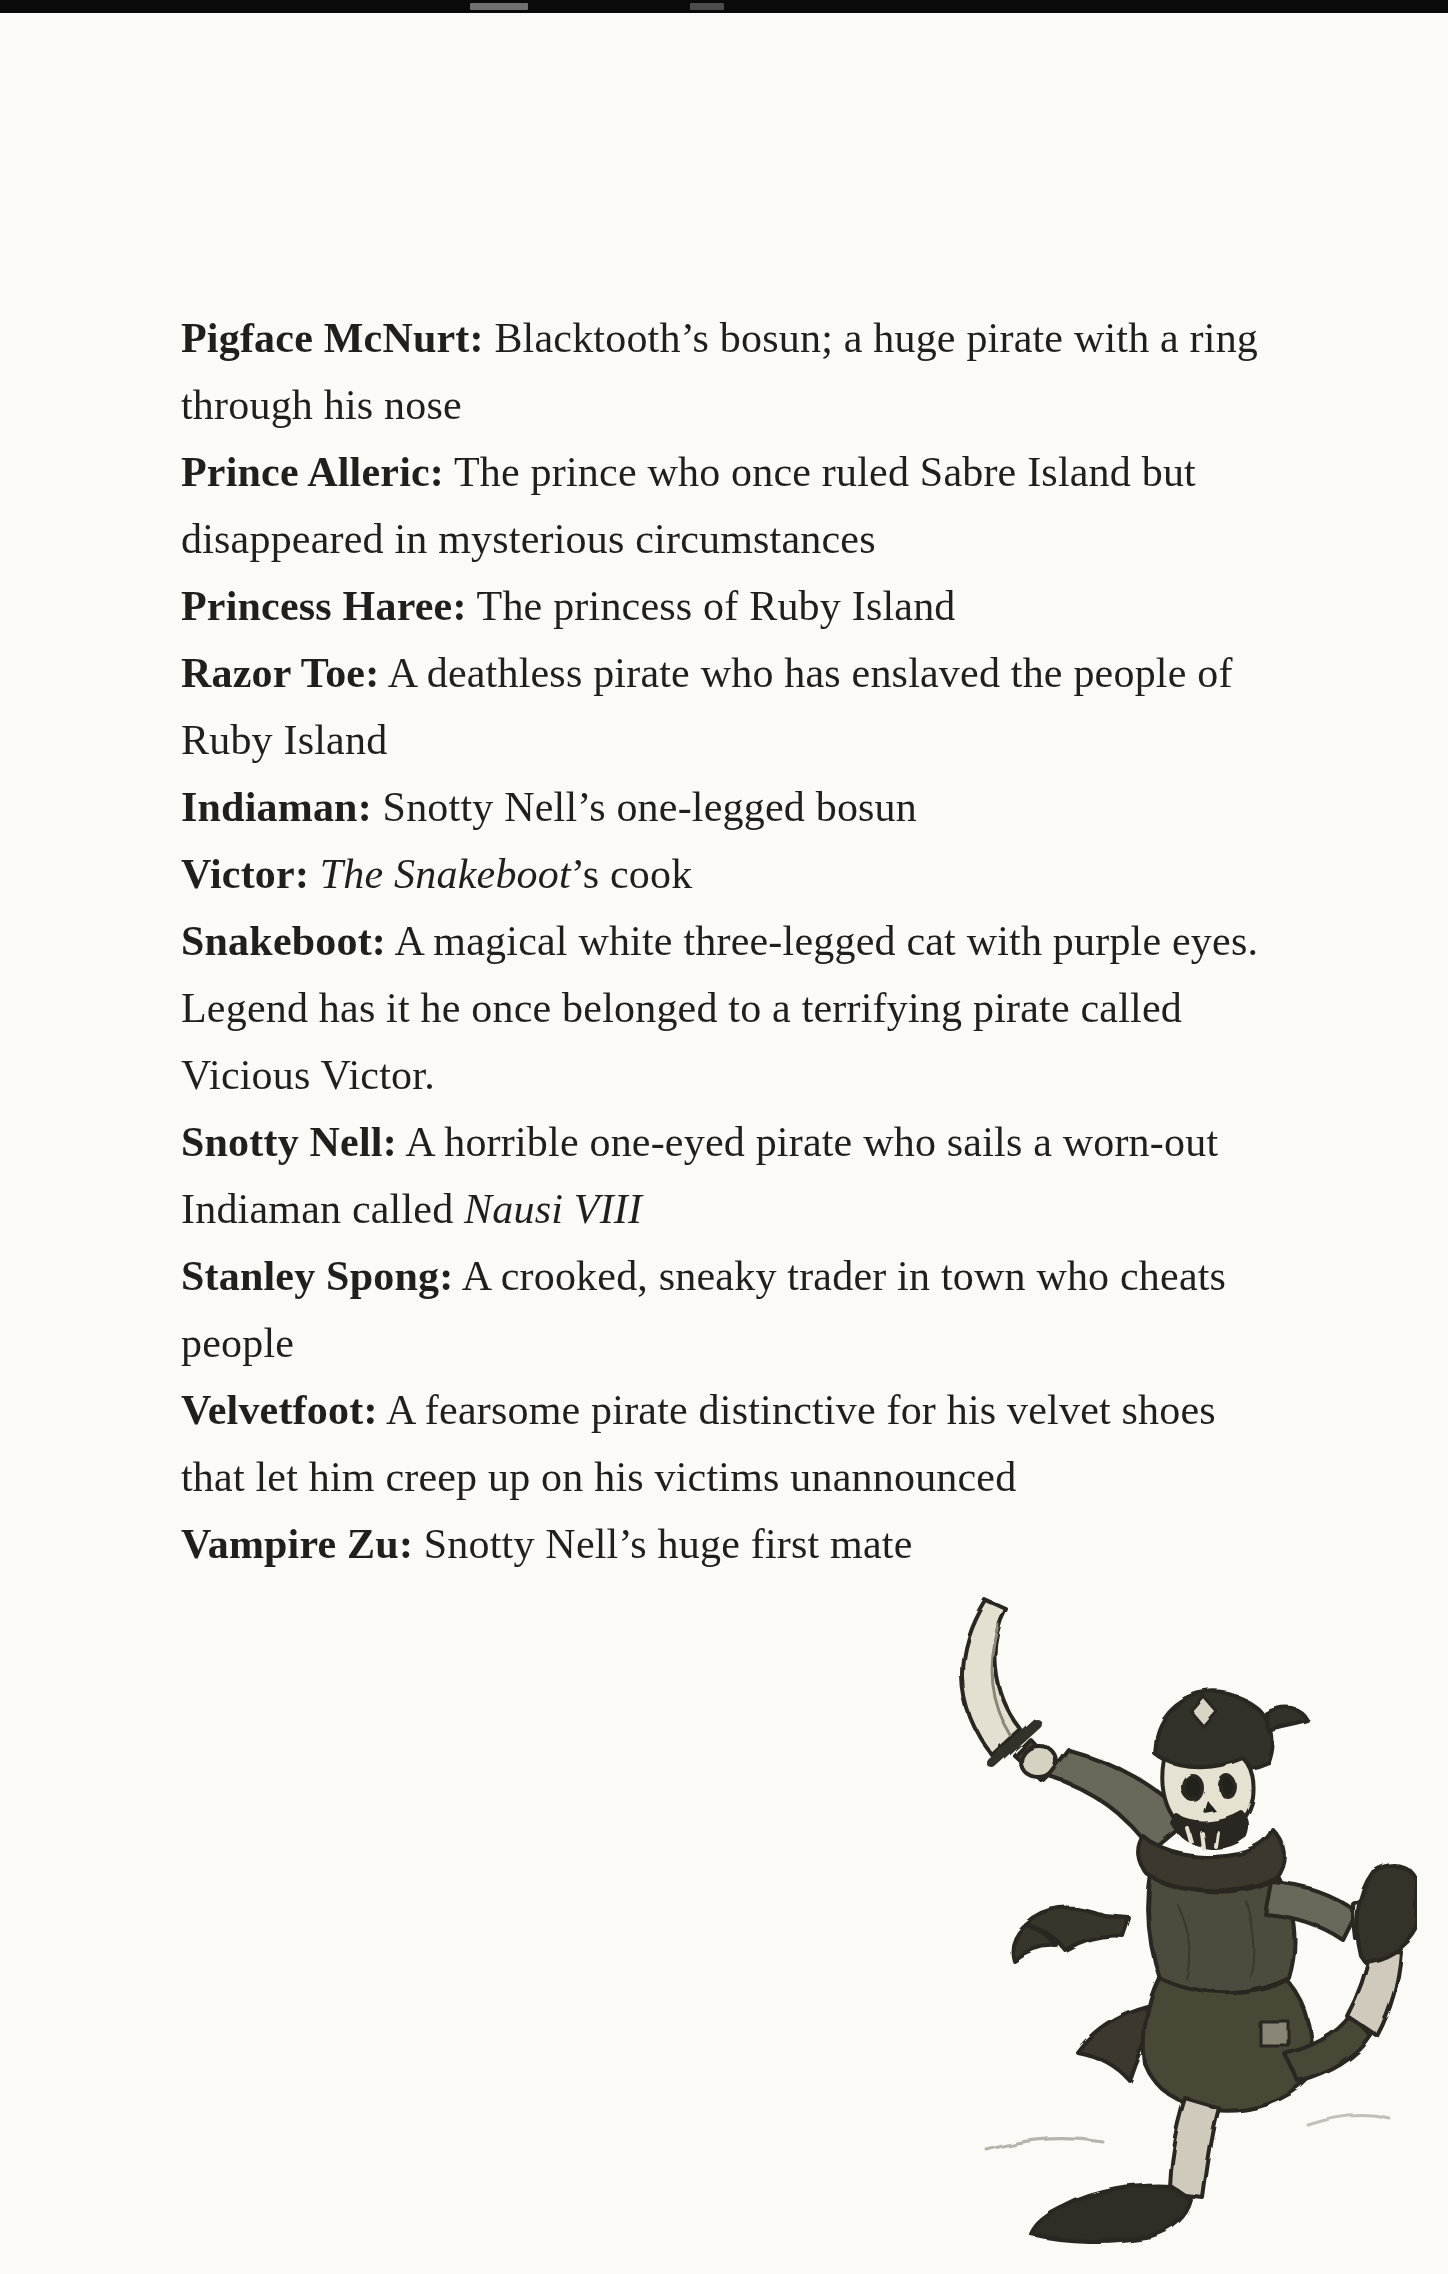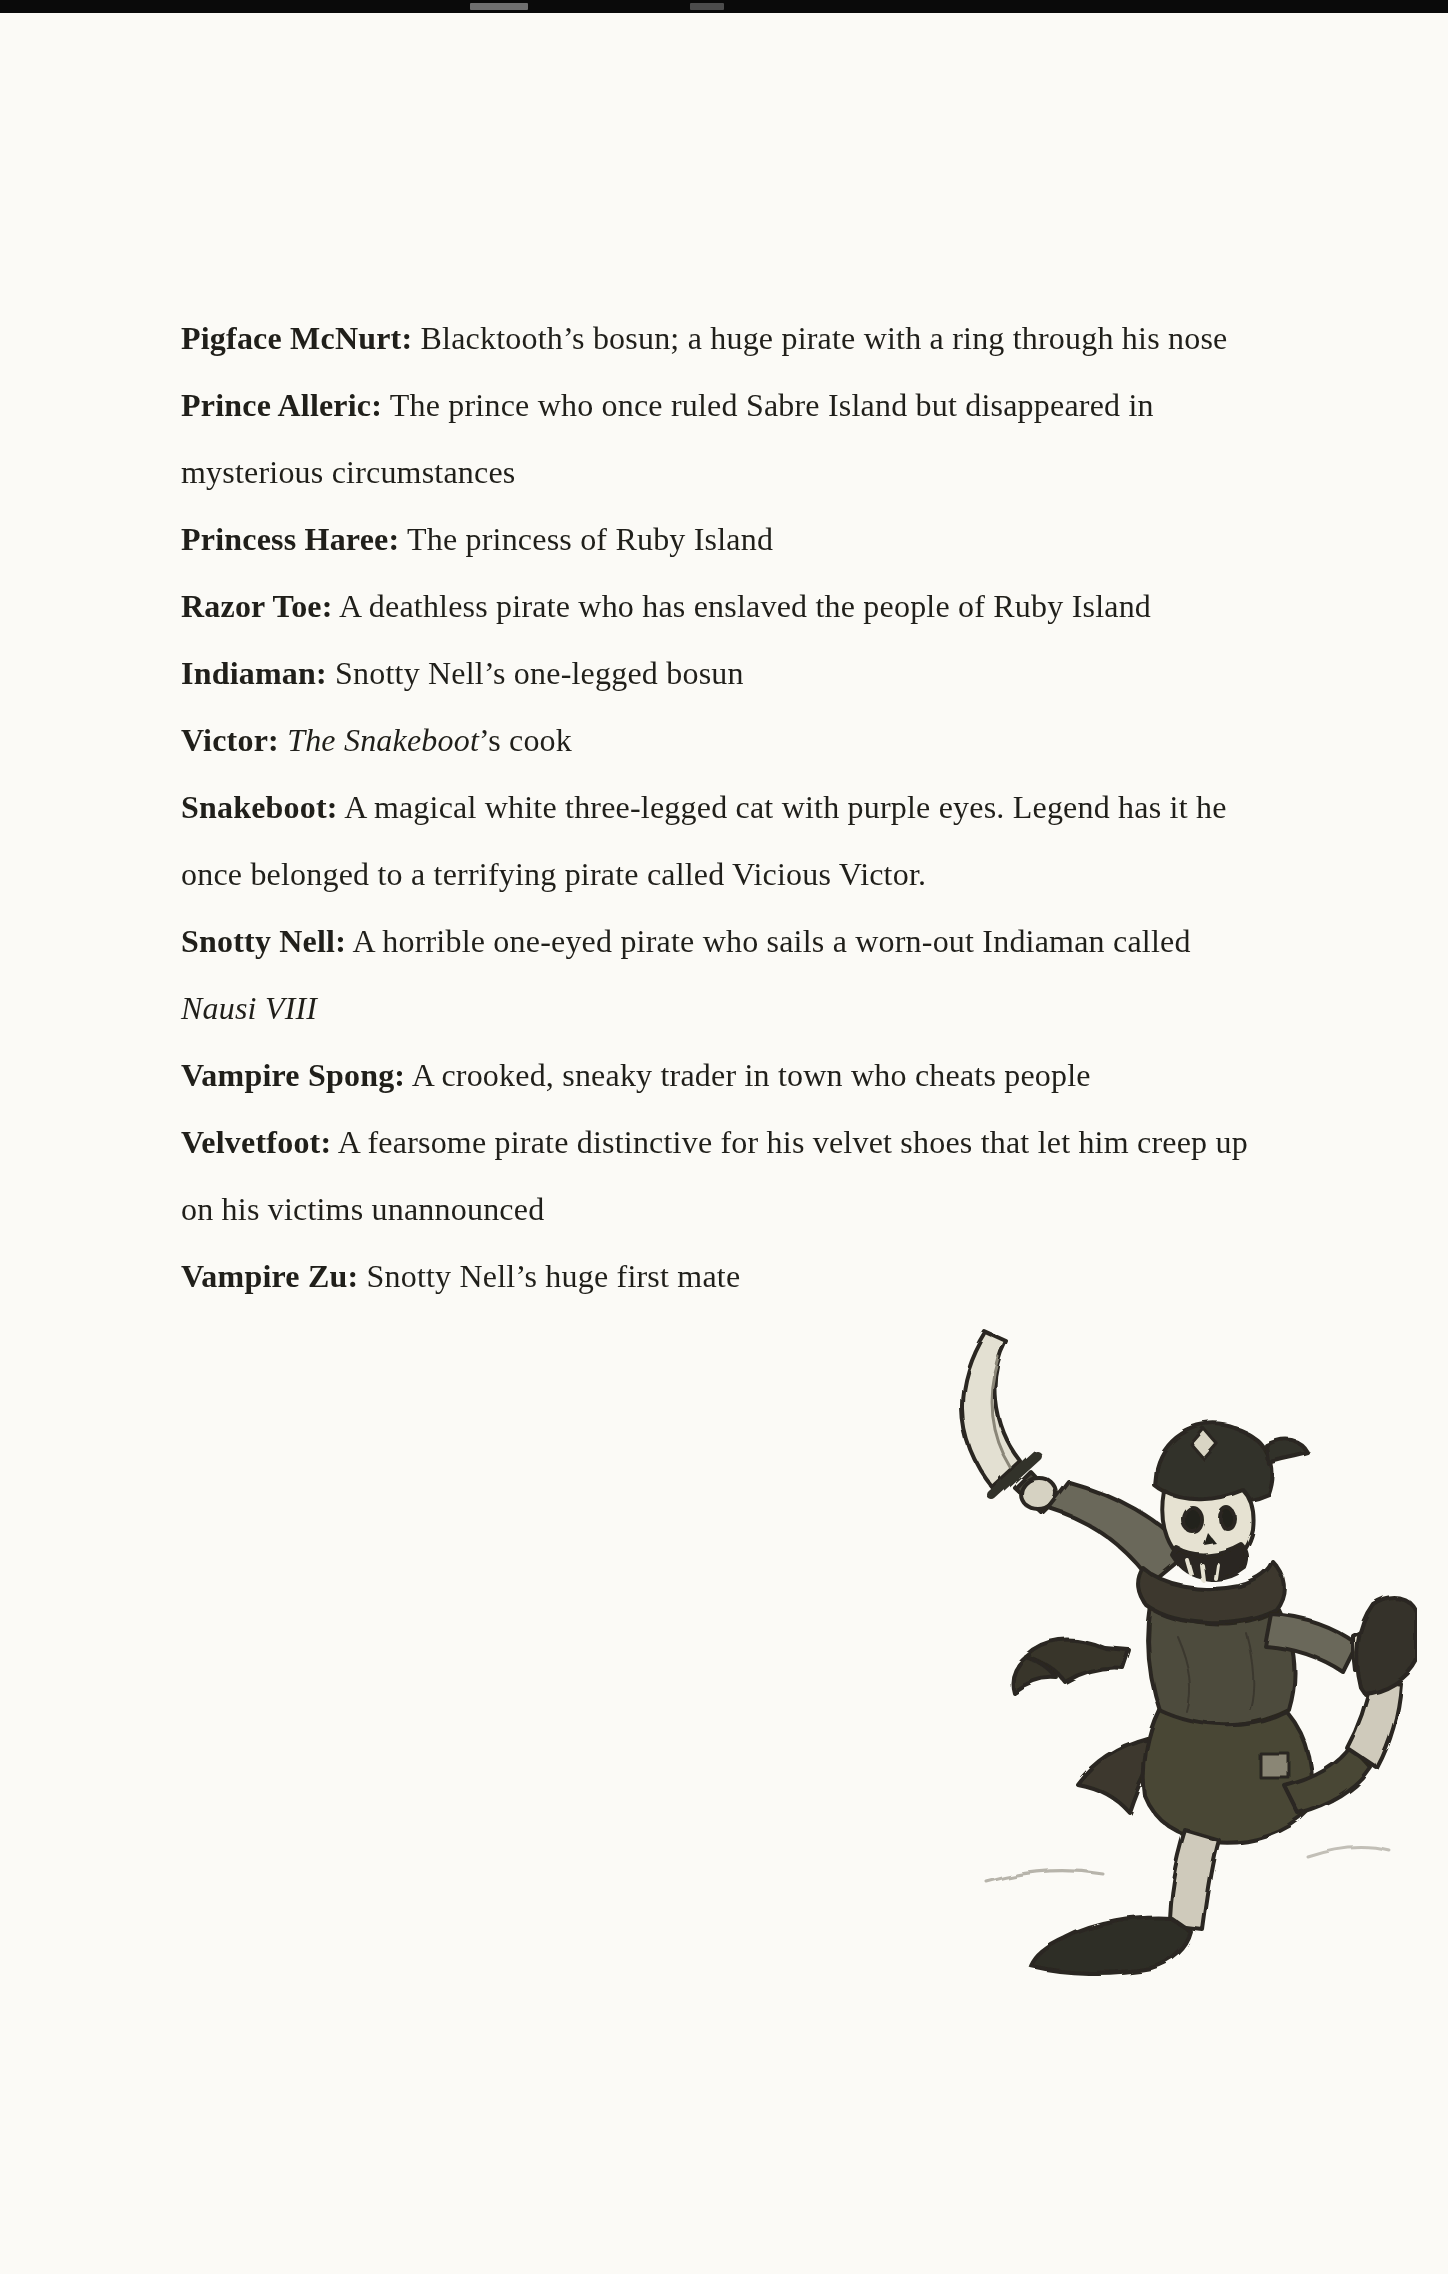--- a/index.html
+++ b/index.html
@@ -18,21 +18,21 @@
   .mark.m2{left:690px;width:34px;background:#4c4c4c;}
   .content{
     position:absolute;top:0;left:0;
     padding:305px 181px 0 181px;
     width:1086px;
     color:#201f1a;
   }
   .entries{width:1086px;}
   p.entry{
     margin:0;
-    font-size:32px;
+    font-size:42px;
     line-height:67px;
     letter-spacing:0.2px;
     color:#201f1a;
   }
   .entry-name{font-weight:bold;}
   .italic{font-style:italic;}
   .illustration{
     float:right;
     width:550px;height:660px;
     margin:6px -150px 0 28px;
@@ -50,21 +50,21 @@
   <div class="content">
     <div class="entries">
         <p class="entry"><span class="entry-name">Pigface McNurt:</span><span> Blacktooth’s bosun; a huge pirate with a ring through his nose</span></p>
         <p class="entry"><span class="entry-name">Prince Alleric:</span><span> The prince who once ruled Sabre Island but disappeared in mysterious circumstances</span></p>
         <p class="entry"><span class="entry-name">Princess Haree:</span><span> The princess of Ruby Island</span></p>
         <p class="entry"><span class="entry-name">Razor Toe:</span><span> A deathless pirate who has enslaved the people of Ruby Island</span></p>
         <p class="entry"><span class="entry-name">Indiaman:</span><span> Snotty Nell’s one-legged bosun</span></p>
         <p class="entry"><span class="entry-name">Victor:</span><span> </span><span class="italic">The Snakeboot</span><span>’s cook</span></p>
         <p class="entry"><span class="entry-name">Snakeboot:</span><span> A magical white three-legged cat with purple eyes. Legend has it he once belonged to a terrifying pirate called Vicious Victor.</span></p>
         <p class="entry"><span class="entry-name">Snotty Nell:</span><span> A horrible one-eyed pirate who sails a worn-out Indiaman called </span><span class="italic">Nausi VIII</span></p>
-        <p class="entry"><span class="entry-name">Vampire Spong:</span><span> A crooked, sneaky trader in town who cheats people</span></p>
+        <p class="entry"><span class="entry-name">Stanley Spong:</span><span> A crooked, sneaky trader in town who cheats people</span></p>
         <p class="entry"><span class="entry-name">Velvetfoot:</span><span> A fearsome pirate distinctive for his velvet shoes that let him creep up on his victims unannounced</span></p>
         <p class="entry"><span class="entry-name">Vampire Zu:</span><span> Snotty Nell’s huge first mate</span></p>
         <div class="illustration">
     <svg viewBox="0 0 550 660" xmlns="http://www.w3.org/2000/svg">
       <defs>
         <filter id="rough" x="-10%" y="-10%" width="120%" height="120%">
           <feTurbulence type="fractalNoise" baseFrequency="0.025" numOctaves="2" result="n"></feTurbulence>
           <feDisplacementMap in="SourceGraphic" in2="n" scale="7"></feDisplacementMap>
         </filter>
       </defs>

